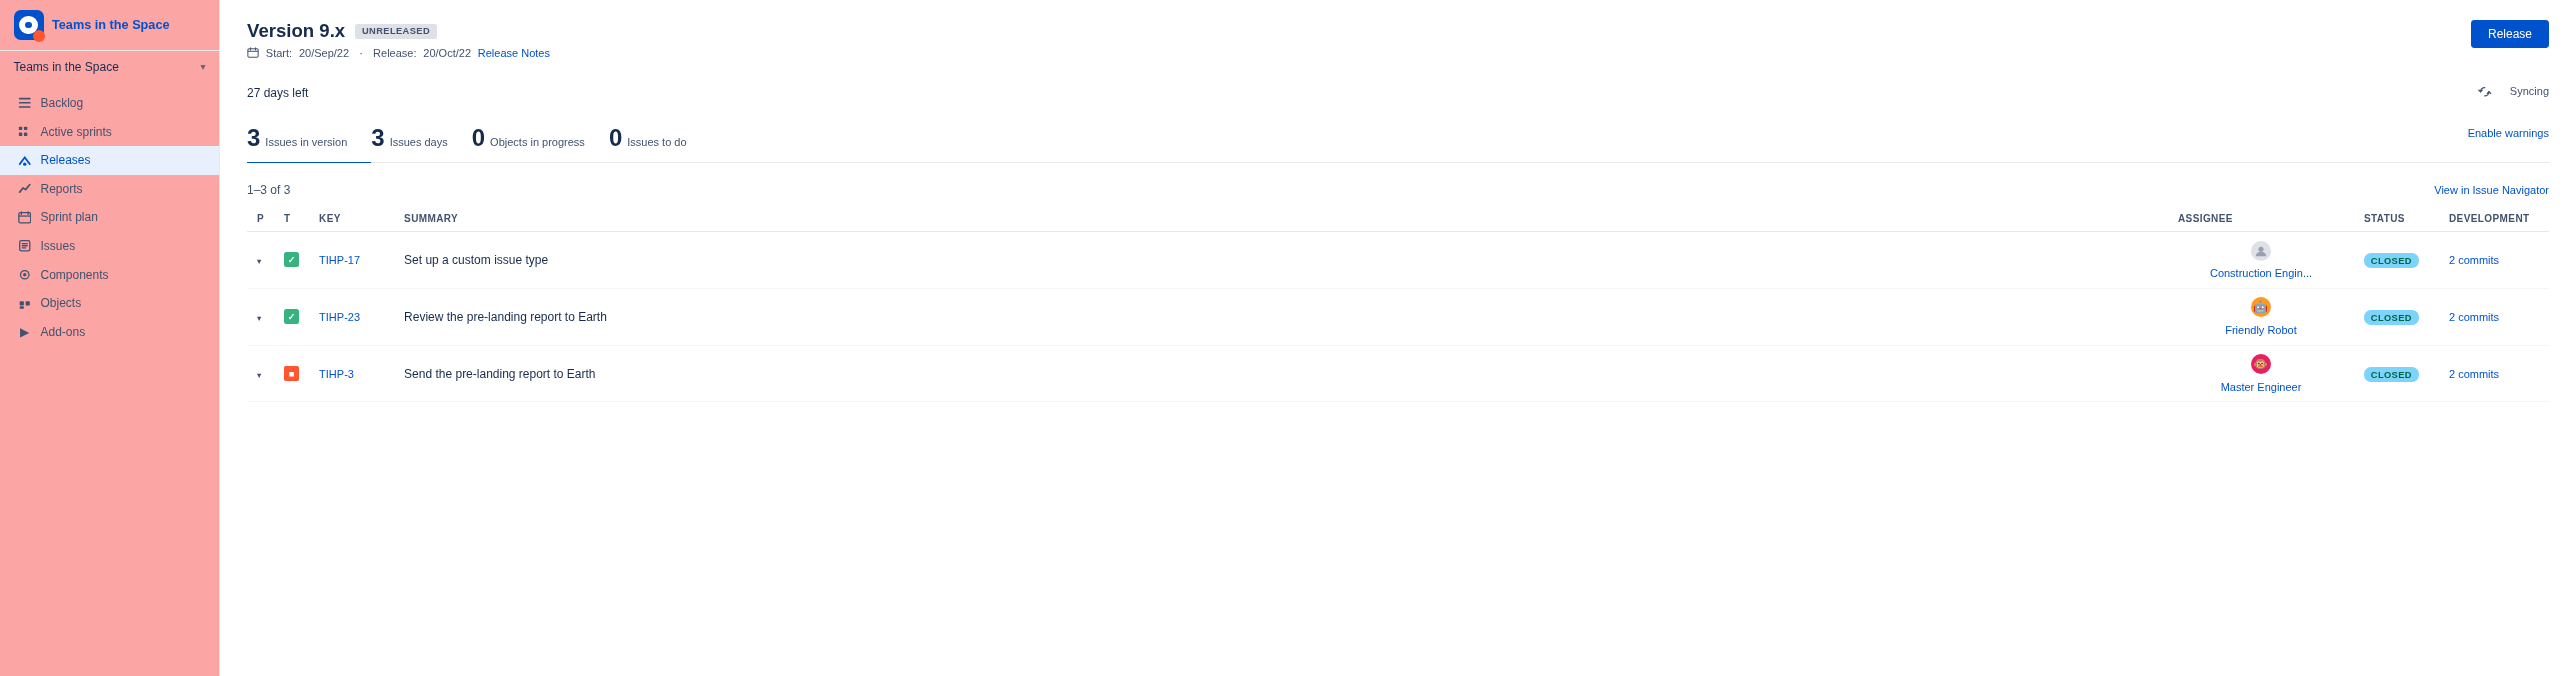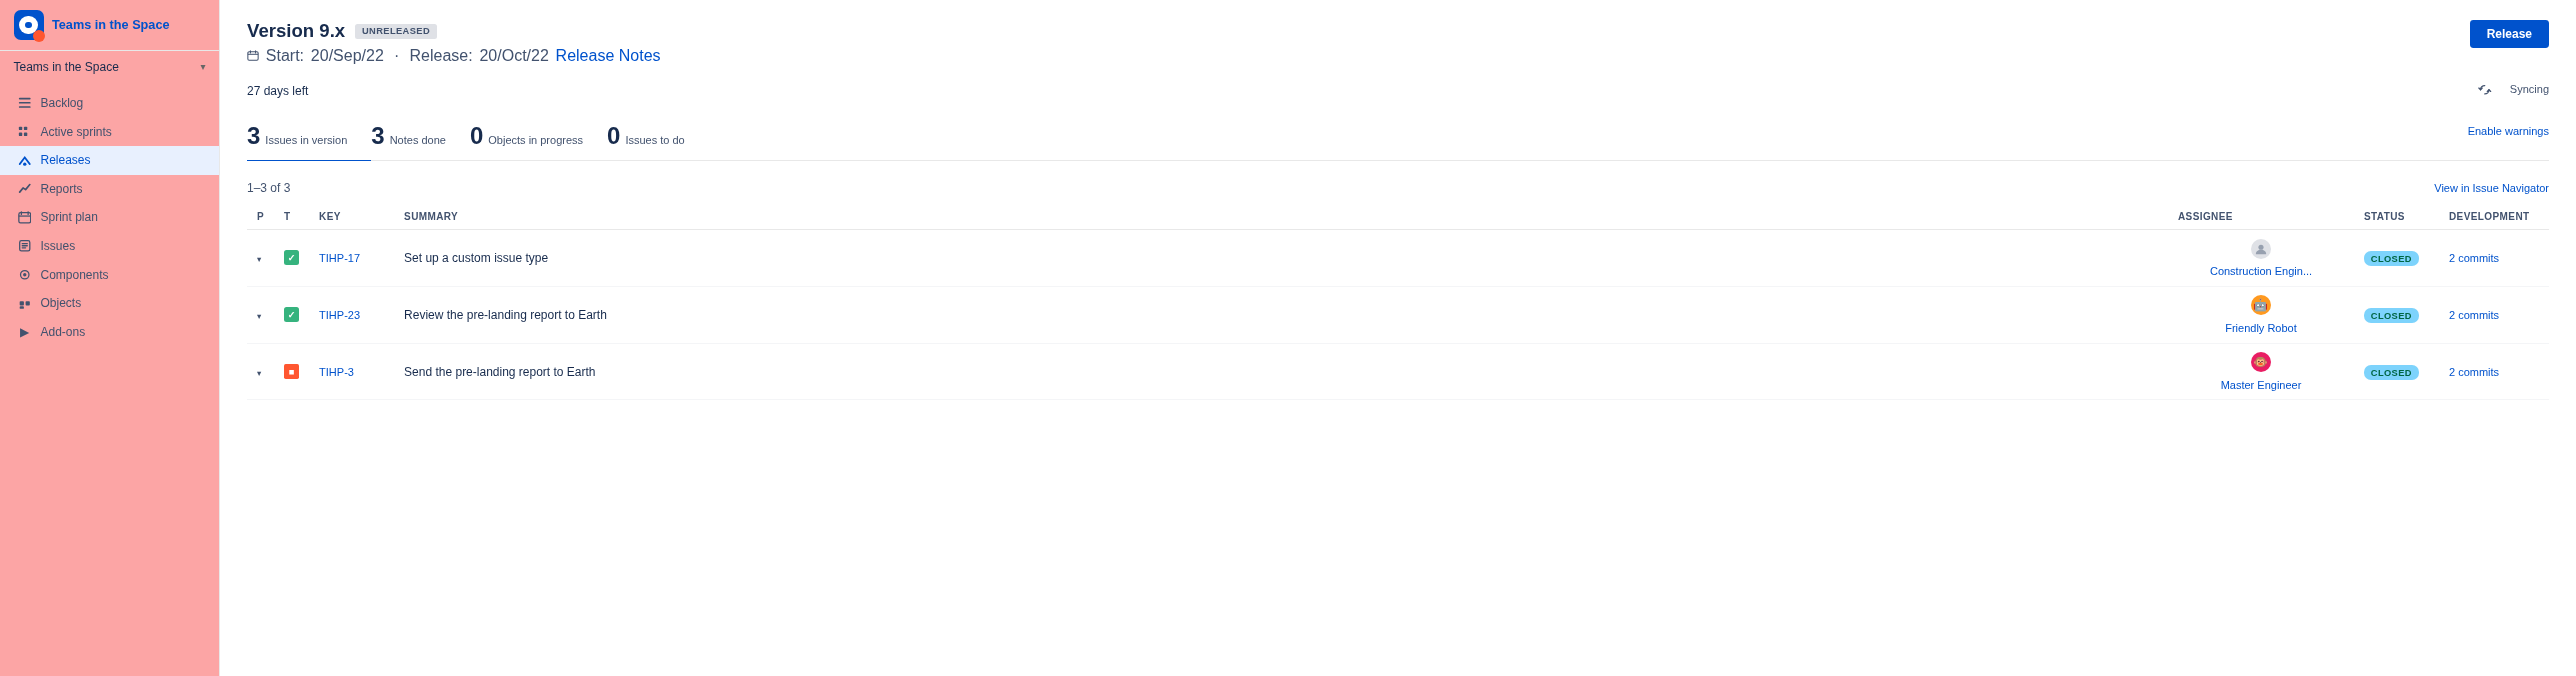--- a/index.html
+++ b/index.html
@@ -19,28 +19,28 @@
 
     .sidebar-nav { padding: 6.8px 0; }
     .nav-item { display: flex; align-items: center; gap: 8.5px; padding: 6.8px 17px; cursor: pointer; color: #42526E; font-size: 12px; border-radius: 0; }
     .nav-item.active { background: #e8f0fe; color: #0052CC; font-weight: 500; }
     .nav-icon { width: 15px; height: 15px; display: flex; align-items: center; justify-content: center; flex-shrink: 0; }
 
     
     .main { flex: 1; overflow-y: auto; padding: 20px 27px; background: #fff; }
 
     
-    .page-header { display: flex; align-items: flex-start; justify-content: space-between; margin-bottom: 9px; }
+    .page-header { display: flex; align-items: flex-start; justify-content: space-between; margin-bottom: 17px; }
     .version-title-row { display: flex; align-items: center; gap: 10px; }
     .version-title { font-size: 18.6px; font-weight: 600; color: #172B4D; }
     .badge-unreleased { background: #DFE1E6; color: #42526E; font-size: 9.3px; font-weight: 700; padding: 2.5px 6.8px; border-radius: 2.5px; letter-spacing: 0.4px; }
 
-    .release-button { background: #0052CC; color: #fff; border: none; padding: 6.8px 17px; border-radius: 3.4px; font-size: 12px; font-weight: 700; cursor: pointer; }
-
-    .meta-row { display: flex; align-items: center; gap: 6.8px; color: #42526E; font-size: 16px; margin-top: 5px; }
+    .release-button { background: #0052CC; color: #fff; border: none; padding: 6.8px 17px; border-radius: 3.4px; font-size: 12px; font-weight: 400; cursor: pointer; }
+
+    .meta-row { display: flex; align-items: center; gap: 6.8px; color: #42526E; font-size: 11px; margin-top: 5px; }
     .meta-icon { width: 12px; height: 12px; }
     .release-notes-link { color: #0052CC; cursor: pointer; text-decoration: none; }
 
     .days-left { font-size: 12px; color: #172B4D; margin-top: 10px; margin-bottom: 13.5px; }
 
     
     .stats-row { display: flex; align-items: stretch; gap: 0; border-bottom: 1.7px solid #e8e8e8; margin-bottom: 20px; }
     .stat-item { display: flex; align-items: baseline; gap: 5px; padding: 10px 24px 10px 0; cursor: pointer; position: relative; }
     .stat-item.active::after { content: ''; position: absolute; bottom: -1.7px; left: 0; right: 0; height: 1.7px; background: #0052CC; }
     .stat-number { font-size: 24px; font-weight: 700; color: #172B4D; }
@@ -246,21 +246,21 @@
     </div>
   </div>
 
   <div class="stats-row">
     <div class="stat-item active">
       <span class="stat-number">3</span>
       <span class="stat-label">Issues in version</span>
     </div>
     <div class="stat-item">
       <span class="stat-number">3</span>
-      <span class="stat-label">Notes done</span>
+      <span class="stat-label">Issues days</span>
     </div>
     <div class="stat-item">
       <span class="stat-number">0</span>
       <span class="stat-label">Objects in progress</span>
     </div>
     <div class="stat-item">
       <span class="stat-number">0</span>
       <span class="stat-label">Issues to do</span>
     </div>
     <div class="enable-warnings">Enable warnings</div>

